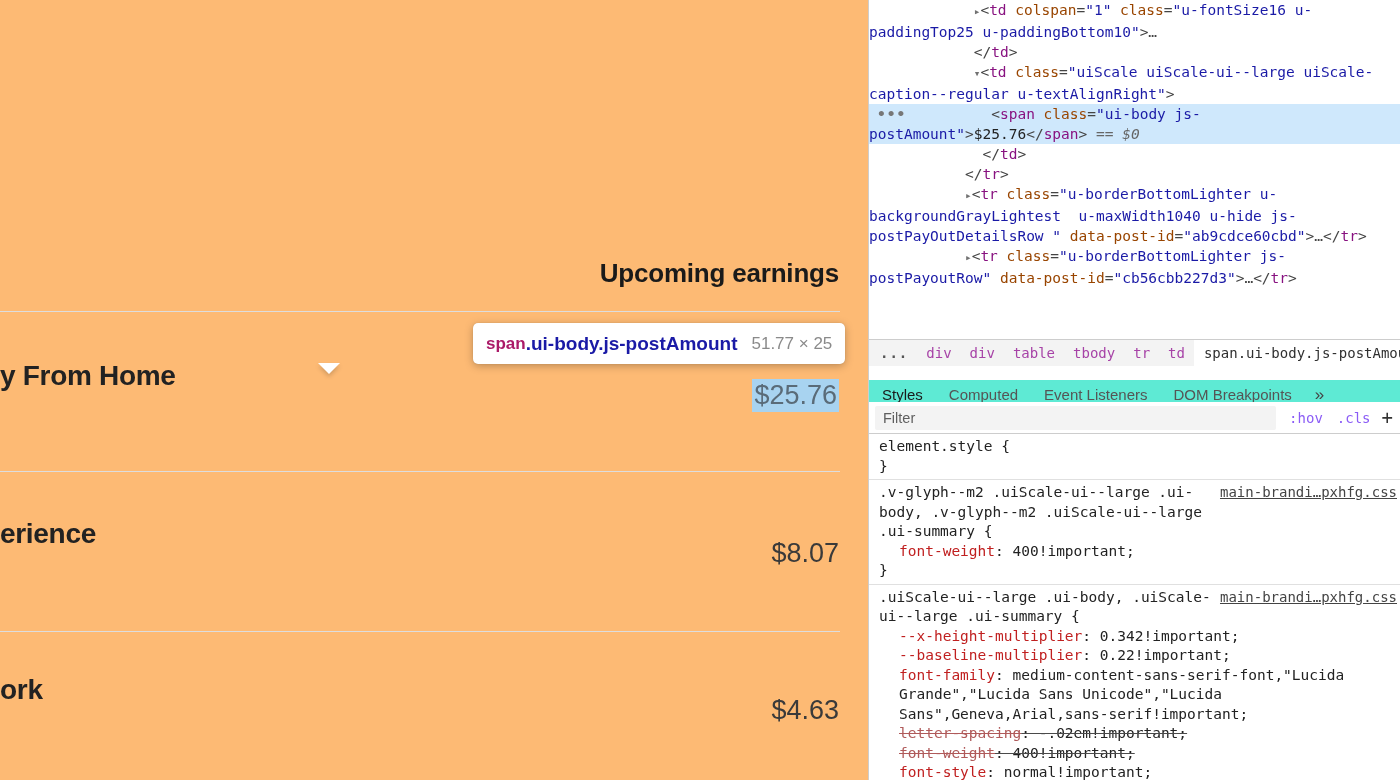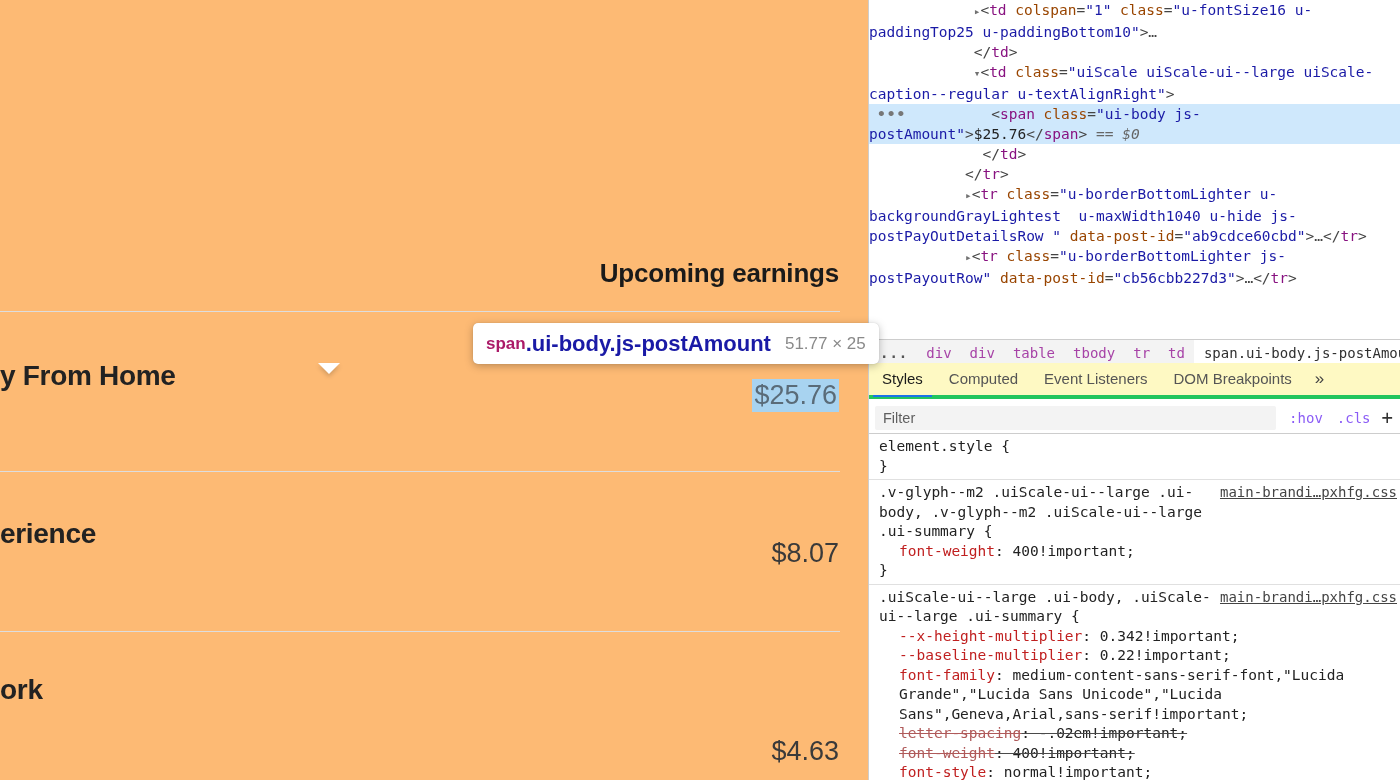--- a/index.html
+++ b/index.html
@@ -55,21 +55,21 @@
     color: #3a3a3a;
     white-space: nowrap;
     text-align: right;
   }
 
   .r1-title { top: 360px; }
   .r2-title { top: 518px; }
   .r3-title { top: 674px; }
 
   .r2-amount { top: 538px; right: 29px; }
-  .r3-amount { top: 736px; right: 29px; margin-left: 36px; }
+  .r3-amount { top: 695px; right: 29px; margin-left: 36px; }
 
   
   .sel-amount {
     position: absolute;
     top: 379px; right: 29px;
     font-size: 27px;
     color: #5a6b78;
     background: #a8d3f0;
     padding: 1px 2px;
     white-space: nowrap;
@@ -83,21 +83,21 @@
     background: #ffffff;
     border-radius: 5px;
     box-shadow: 0 2px 8px rgba(0,0,0,0.26), 0 0 1px rgba(0,0,0,0.2);
     display: flex;
     align-items: center;
     padding: 0 13px;
     white-space: nowrap;
     z-index: 40;
   }
   .tt-tag { font-size: 17px; font-weight: 700; color: #ab1a68; }
-  .tt-cls { font-size: 22px; font-weight: 700; color: #1a1aa6; }
+  .tt-cls { font-size: 19px; font-weight: 700; color: #1a1aa6; }
   .tt-dim { font-size: 17px; color: #8a8a8a; margin-left: 14px; }
   .tt-arrow {
     position: absolute;
     left: 318px; top: 363px;
     width: 0; height: 0;
     border-left: 11px solid transparent;
     border-right: 11px solid transparent;
     border-top: 11px solid #ffffff;
     filter: drop-shadow(0 3px 2px rgba(0,0,0,0.16));
     z-index: 41;
@@ -177,24 +177,24 @@
   .crumb.dots { color: #555; font-weight: 700; letter-spacing: 1px; padding-left: 11px; }
   .crumb.active {
     background: #ffffff;
     color: #303030;
     padding: 0 10px;
   }
 
   
   .panel-tabs {
     position: absolute;
-    left: 0; top: 363px;
+    left: 0; top: 380px;
     width: 532px; height: 36px;
-    background: #fef9c3;
-    border-bottom: 4px solid #22c55e;
+    background: #5eead4;
+    border-bottom: 6px solid #22c55e;
     display: flex;
     align-items: center;
     font-family: "Liberation Sans", sans-serif;
     font-size: 15px;
   }
   .ptab {
     height: 36px;
     line-height: 36px;
     padding: 0 13px;
     color: #555;

